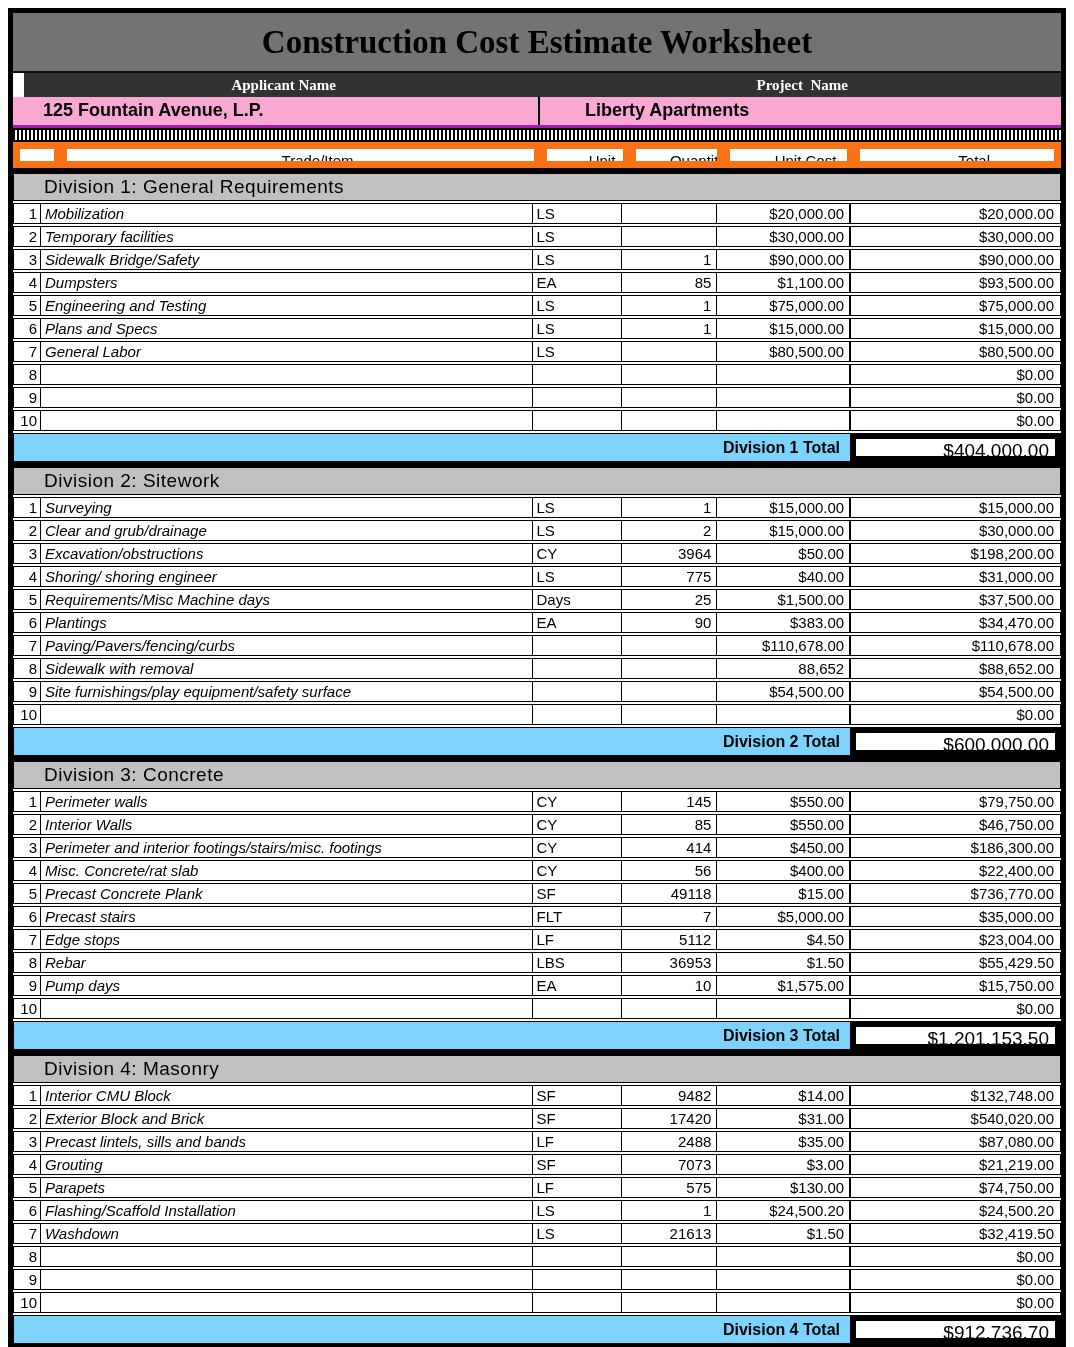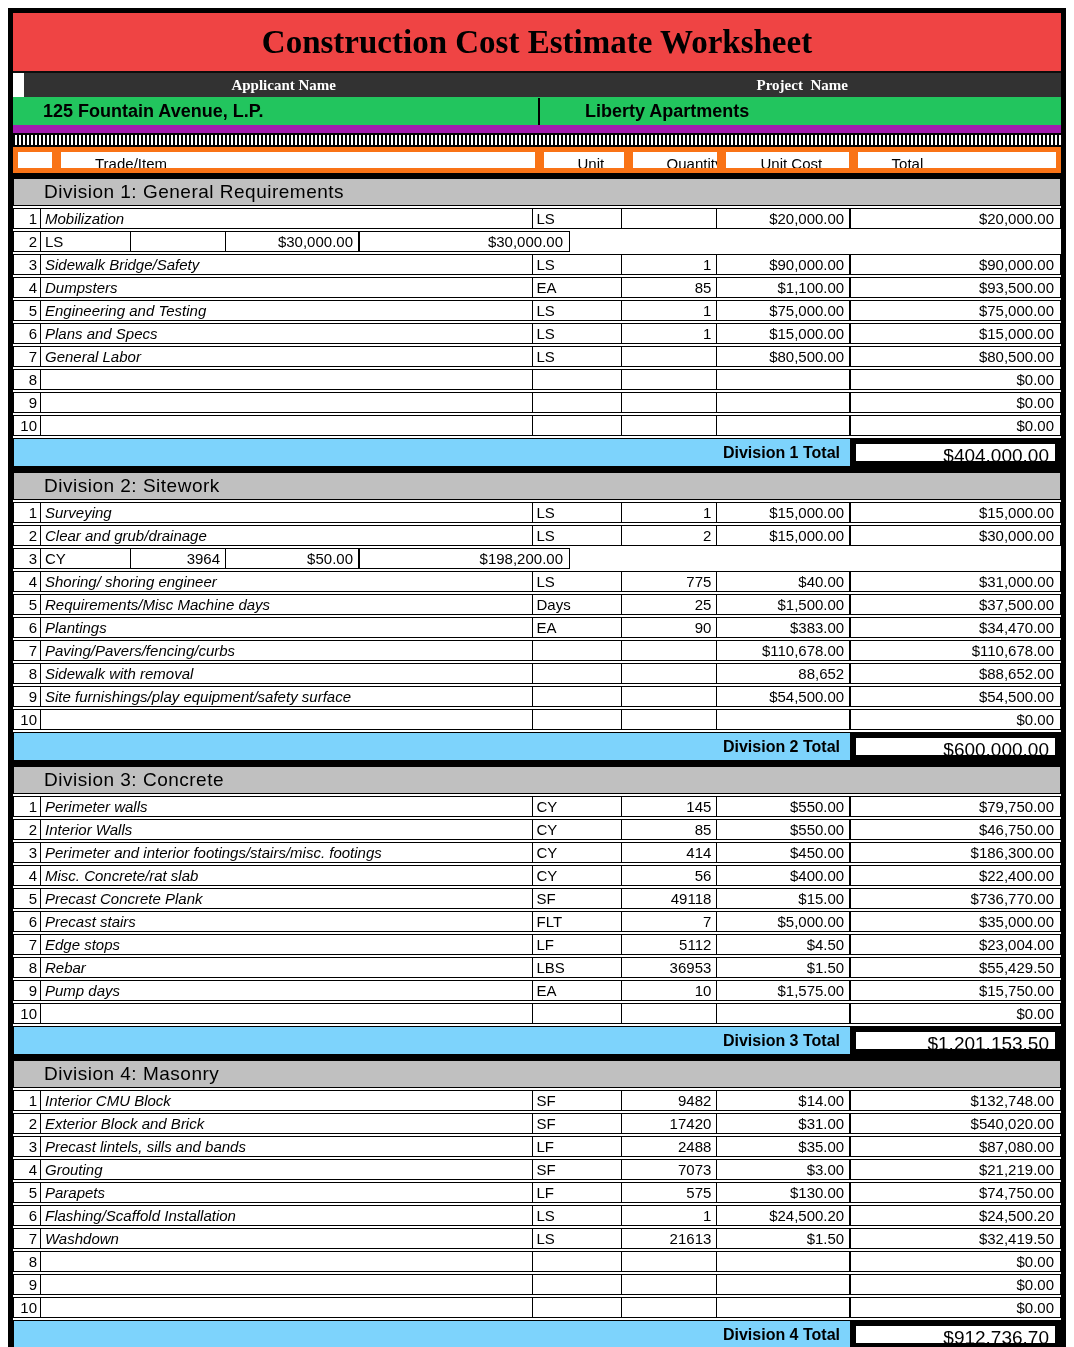--- a/index.html
+++ b/index.html
@@ -6,43 +6,43 @@
   body{
     width:1074px;height:1347px;background:#ffffff;position:relative;
     font-family:"Liberation Sans",sans-serif;color:#000;
   }
   .frame{
     position:absolute;left:8px;top:8px;width:1048px;
     border:5px solid #000;background:#fff;
   }
   
   .title{
-    height:58px;line-height:58px;background:#ef4444;border-bottom:2px solid #0d0d0d;
+    height:58px;line-height:58px;background:#737373;border-bottom:2px solid #0d0d0d;
     text-align:center;font-family:"Liberation Serif",serif;font-weight:bold;font-size:33px;
   }
   .labelbar{height:24px;background:#323232;display:flex;margin-left:11px;}
   .lab{
     color:#fff;font-family:"Liberation Serif",serif;font-weight:bold;font-size:15px;
     line-height:24px;text-align:center;white-space:pre;
   }
   .lab-l{width:525px;}
   .lab-r{width:523px;}
-  .namerow{height:28px;display:flex;border-bottom:8px solid #a21caf;background:#22c55e;align-items:flex-end;}
+  .namerow{height:28px;display:flex;border-bottom:3px solid #a21caf;background:#f9a8d4;}
   .nv{box-sizing:border-box;font-weight:bold;font-size:18px;line-height:27px;padding-left:30px;white-space:nowrap;overflow:hidden;}
   .nv-l{width:525px;}
   .nv-r{width:523px;border-left:2px solid #000;padding-left:45px;}
   .barcode{
     height:10px;border-top:2px solid #000;border-bottom:2px solid #000;
     background:repeating-linear-gradient(90deg,#000 0,#000 2px,#fff 2px,#fff 4px);
   }
   
   .colhead{display:flex;height:26px;background:#fff;}
   .ch{
-    box-sizing:border-box;border:5px solid #f97316;height:26px;line-height:24px;
-    font-size:15px;overflow:hidden;white-space:nowrap;padding-left:34px;
+    box-sizing:border-box;border:7px solid #f97316;height:26px;line-height:24px;
+    text-align:center;font-size:15px;overflow:hidden;white-space:nowrap;padding-left:34px;
   }
   .ch + .ch{margin-left:-1px;}
   
   .w-num{width:28px;}
   .w-item{width:493px;}
   .w-unit{width:91px;}
   .w-qty{width:96px;}
   .w-cost{width:134px;}
   .w-total{width:212px;}
   .sep{height:5px;background:#000;}
@@ -108,20 +108,21 @@
         <div class="trow">
           <div class="cell w-num a-num">1</div>
           <div class="cell w-item a-item">Mobilization</div>
           <div class="cell w-unit a-unit">LS</div>
           <div class="cell w-qty a-r5"></div>
           <div class="cell w-cost a-r5">$20,000.00</div>
           <div class="cell w-total a-r6">$20,000.00</div>
         </div>
         <div class="trow">
           <div class="cell w-num a-num">2</div>
+          <div class="cell w-item a-item">Temporary facilities</div>
           <div class="cell w-unit a-unit">LS</div>
           <div class="cell w-qty a-r5"></div>
           <div class="cell w-cost a-r5">$30,000.00</div>
           <div class="cell w-total a-r6">$30,000.00</div>
         </div>
         <div class="trow">
           <div class="cell w-num a-num">3</div>
           <div class="cell w-item a-item">Sidewalk Bridge/Safety</div>
           <div class="cell w-unit a-unit">LS</div>
           <div class="cell w-qty a-r5">1</div>
@@ -203,20 +204,21 @@
         <div class="trow">
           <div class="cell w-num a-num">2</div>
           <div class="cell w-item a-item">Clear and grub/drainage</div>
           <div class="cell w-unit a-unit">LS</div>
           <div class="cell w-qty a-r5">2</div>
           <div class="cell w-cost a-r5">$15,000.00</div>
           <div class="cell w-total a-r6">$30,000.00</div>
         </div>
         <div class="trow">
           <div class="cell w-num a-num">3</div>
+          <div class="cell w-item a-item">Excavation/obstructions</div>
           <div class="cell w-unit a-unit">CY</div>
           <div class="cell w-qty a-r5">3964</div>
           <div class="cell w-cost a-r5">$50.00</div>
           <div class="cell w-total a-r6">$198,200.00</div>
         </div>
         <div class="trow">
           <div class="cell w-num a-num">4</div>
           <div class="cell w-item a-item">Shoring/ shoring engineer</div>
           <div class="cell w-unit a-unit">LS</div>
           <div class="cell w-qty a-r5">775</div>

